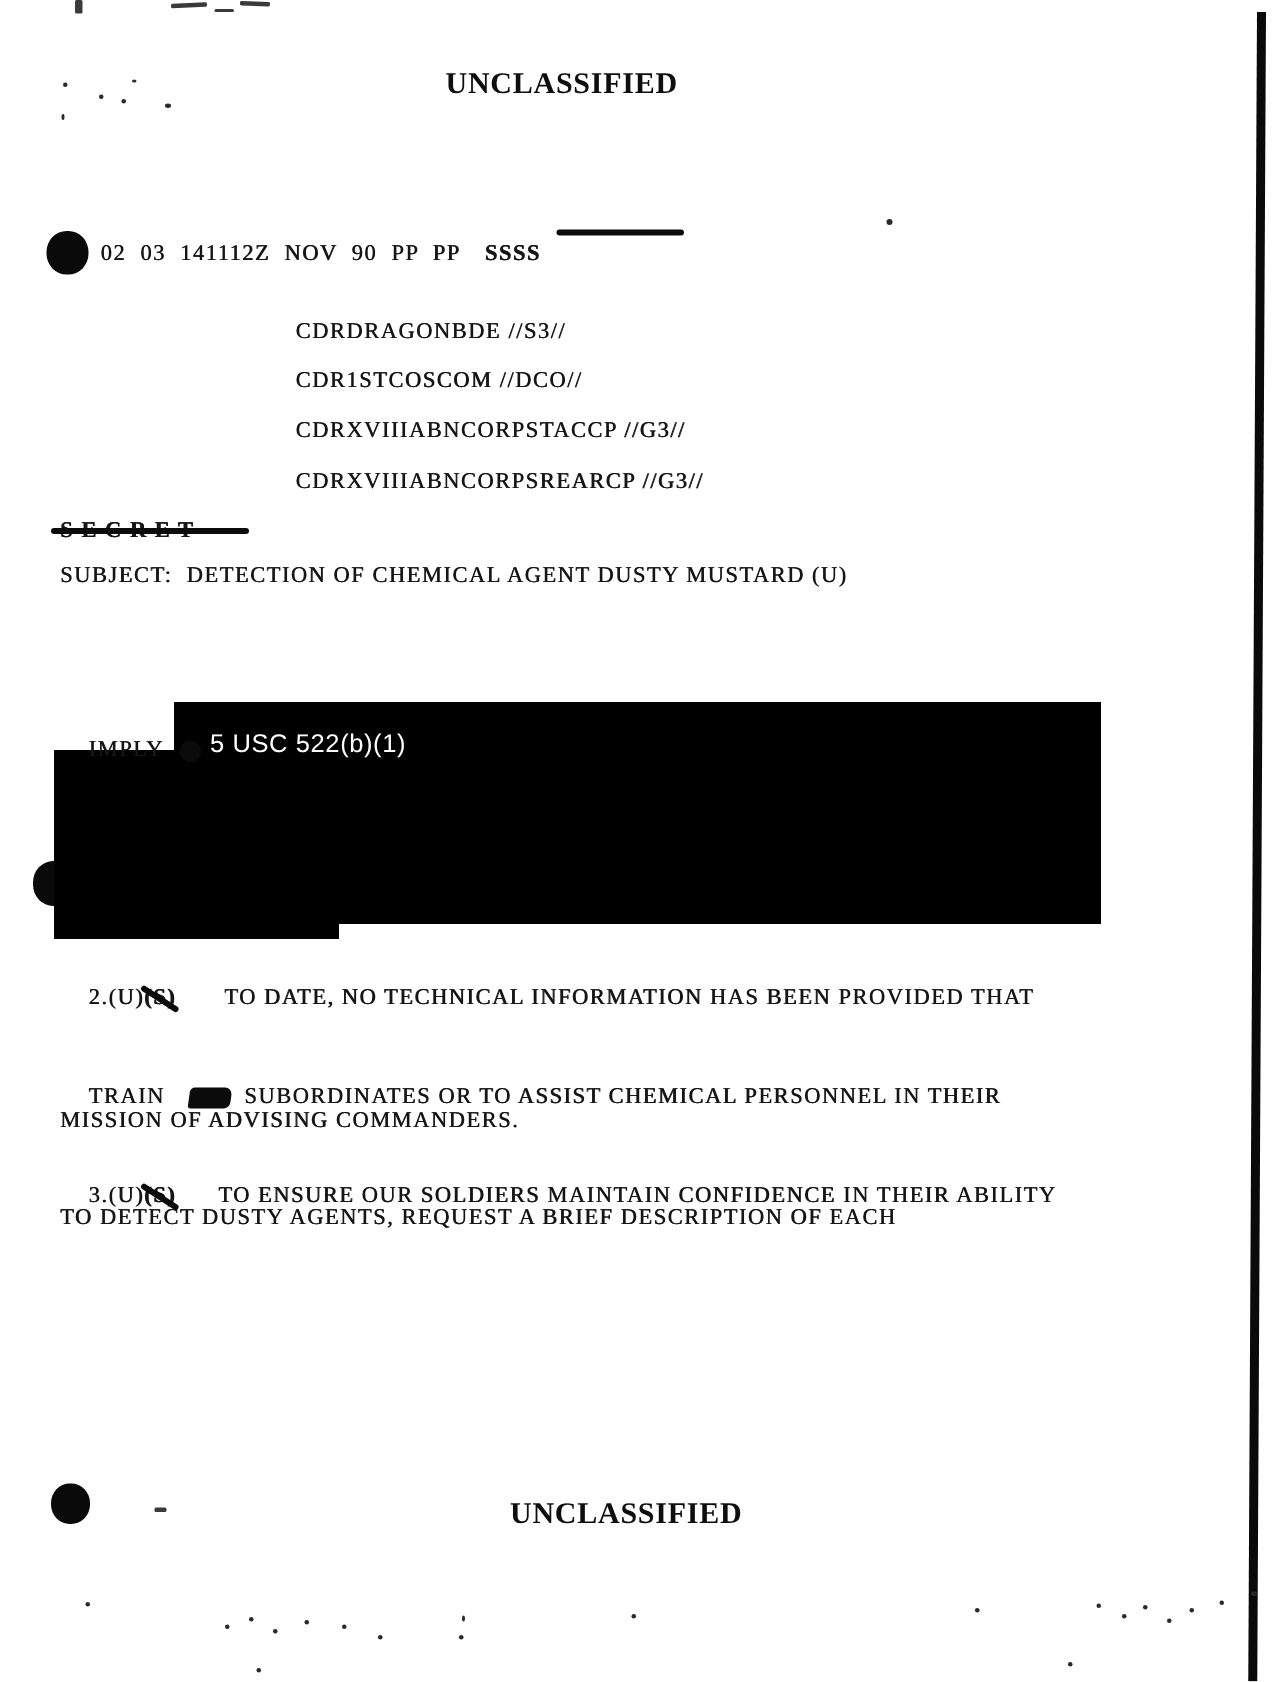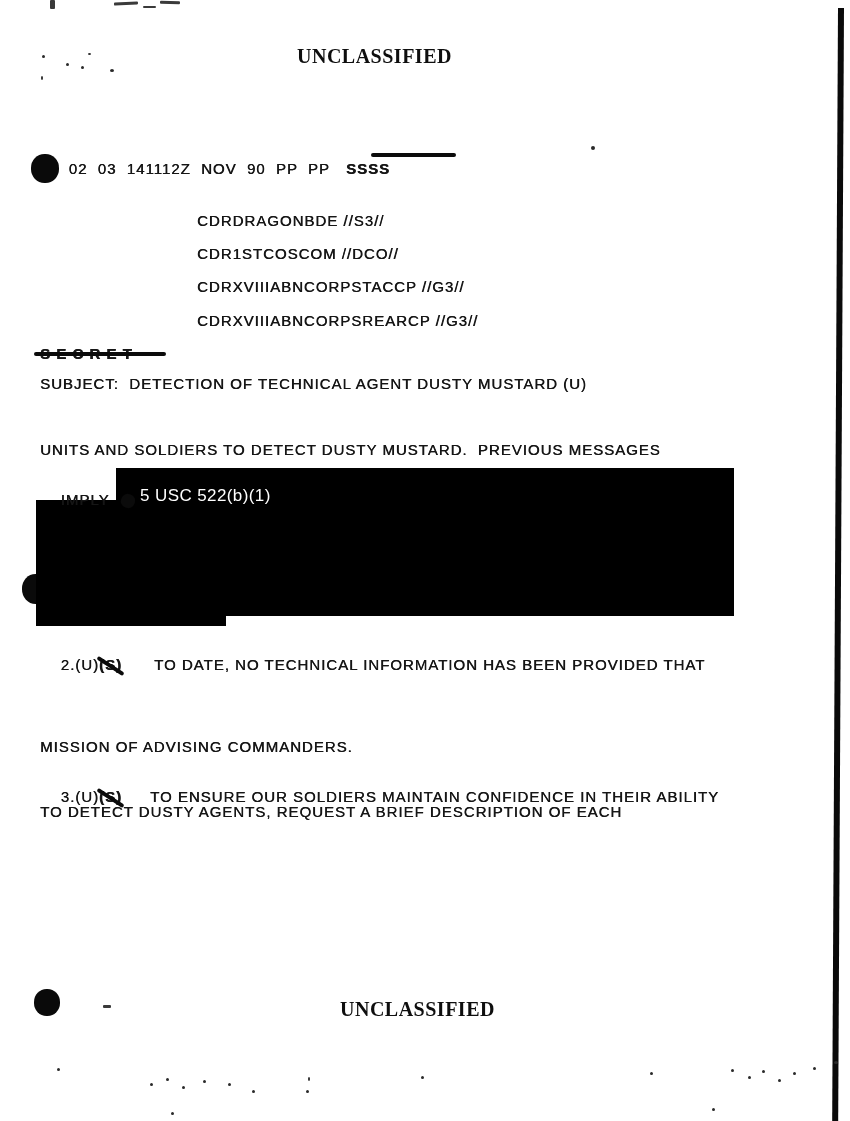--- a/index.html
+++ b/index.html
@@ -7,21 +7,21 @@
     position: relative;
     width: 850px;
     height: 1121px;
     background: #ffffff;
     overflow: hidden;
     font-family: "DejaVu Sans Mono", monospace;
     color: #141414;
   }
   .mono {
     position: absolute;
-    font-family: Liberation Sans, sans-serif;
+    font-family: Liberation Serif, serif;
     font-size: 15px;
     line-height: 18px;
     letter-spacing: 1px;
     color: #161616;
     white-space: pre;
     text-shadow: 0.4px 0 0 #161616;
   }
   .serifhead {
     position: absolute;
     font-family: "Liberation Serif", serif;
@@ -114,35 +114,37 @@
   <div class="strike-bar" style="left:371px; top:153px; width:85px; height:4px;"></div>
 
   <div class="mono" style="left:197px; top:212px;">CDRDRAGONBDE //S3//</div>
   <div class="mono" style="left:197px; top:245px;">CDR1STCOSCOM //DCO//</div>
   <div class="mono" style="left:197px; top:278px;">CDRXVIIIABNCORPSTACCP //G3//</div>
   <div class="mono" style="left:197px; top:312px;">CDRXVIIIABNCORPSREARCP //G3//</div>
 
   <div class="mono" style="left:40px; top:345px; font-weight:bold;">S E C R E T</div>
   <div class="strike-bar" style="left:34px; top:352px; width:132px; height:4px;"></div>
 
-  <div class="mono" style="left:40px; top:375px;">SUBJECT:  DETECTION OF TECHNICAL AGENT DUSTY MUSTARD (U)</div>
+  <div class="mono" style="left:40px; top:375px;">SUBJECT:  DETECTION OF CHEMICAL AGENT DUSTY MUSTARD (U)</div>
 
-  <div class="mono" style="left:40px; top:441px;">UNITS AND SOLDIERS TO DETECT DUSTY MUSTARD.  PREVIOUS MESSAGES</div>
   <div class="mono" style="left:40px; top:473px; z-index:3;">
     <span class="seg">IMPLY</span><span class="blob" style="margin-left:11px; width:14px; height:14px; border-radius:45%; transform:rotate(20deg);"></span>
   </div>
 
   <div class="redaction-box" style="left:36px; top:468px; width:698px; height:148px; z-index:1;"></div>
   <div class="redaction-box" style="left:36px; top:610px; width:190px; height:16px; z-index:1;"></div>
   <div class="hole-punch" style="left:22px; top:574px; width:28px; height:30px; z-index:0;"></div>
   <div class="redaction-notch" style="left:36px; top:468px; width:80px; height:32px; z-index:2;"></div>
   <div class="redaction-label" style="left:140px; top:486px; z-index:2;">5 USC 522(b)(1)</div>
 
   <div class="mono" style="left:40px; top:638px;">
     <span class="seg">2.(U)</span><span class="seg slashed">(S)</span><span class="seg" style="margin-left:32px;">TO DATE, NO TECHNICAL INFORMATION HAS BEEN PROVIDED THAT</span>
+  </div>
+  <div class="mono" style="left:40px; top:704px;">
+    <span class="seg">TRAIN</span><span class="blob" style="margin-left:16px; width:28px; height:14px; border-radius:3px 5px 4px 2px; transform:skewX(-8deg);"></span><span class="seg" style="margin-left:9px;">SUBORDINATES OR TO ASSIST CHEMICAL PERSONNEL IN THEIR</span>
   </div>
   <div class="mono" style="left:40px; top:738px;">MISSION OF ADVISING COMMANDERS.</div>
 
   <div class="mono" style="left:40px; top:770px;">
     <span class="seg">3.(U)</span><span class="seg slashed">(S)</span><span class="seg" style="margin-left:28px;">TO ENSURE OUR SOLDIERS MAINTAIN CONFIDENCE IN THEIR ABILITY</span>
   </div>
   <div class="mono" style="left:40px; top:803px;">TO DETECT DUSTY AGENTS, REQUEST A BRIEF DESCRIPTION OF EACH</div>
 
   <div class="hole-punch" style="left:34px; top:989px; width:26px; height:27px;"></div>
   <div class="smudge" style="left:103px; top:1005px; width:8px; height:3px;"></div>

